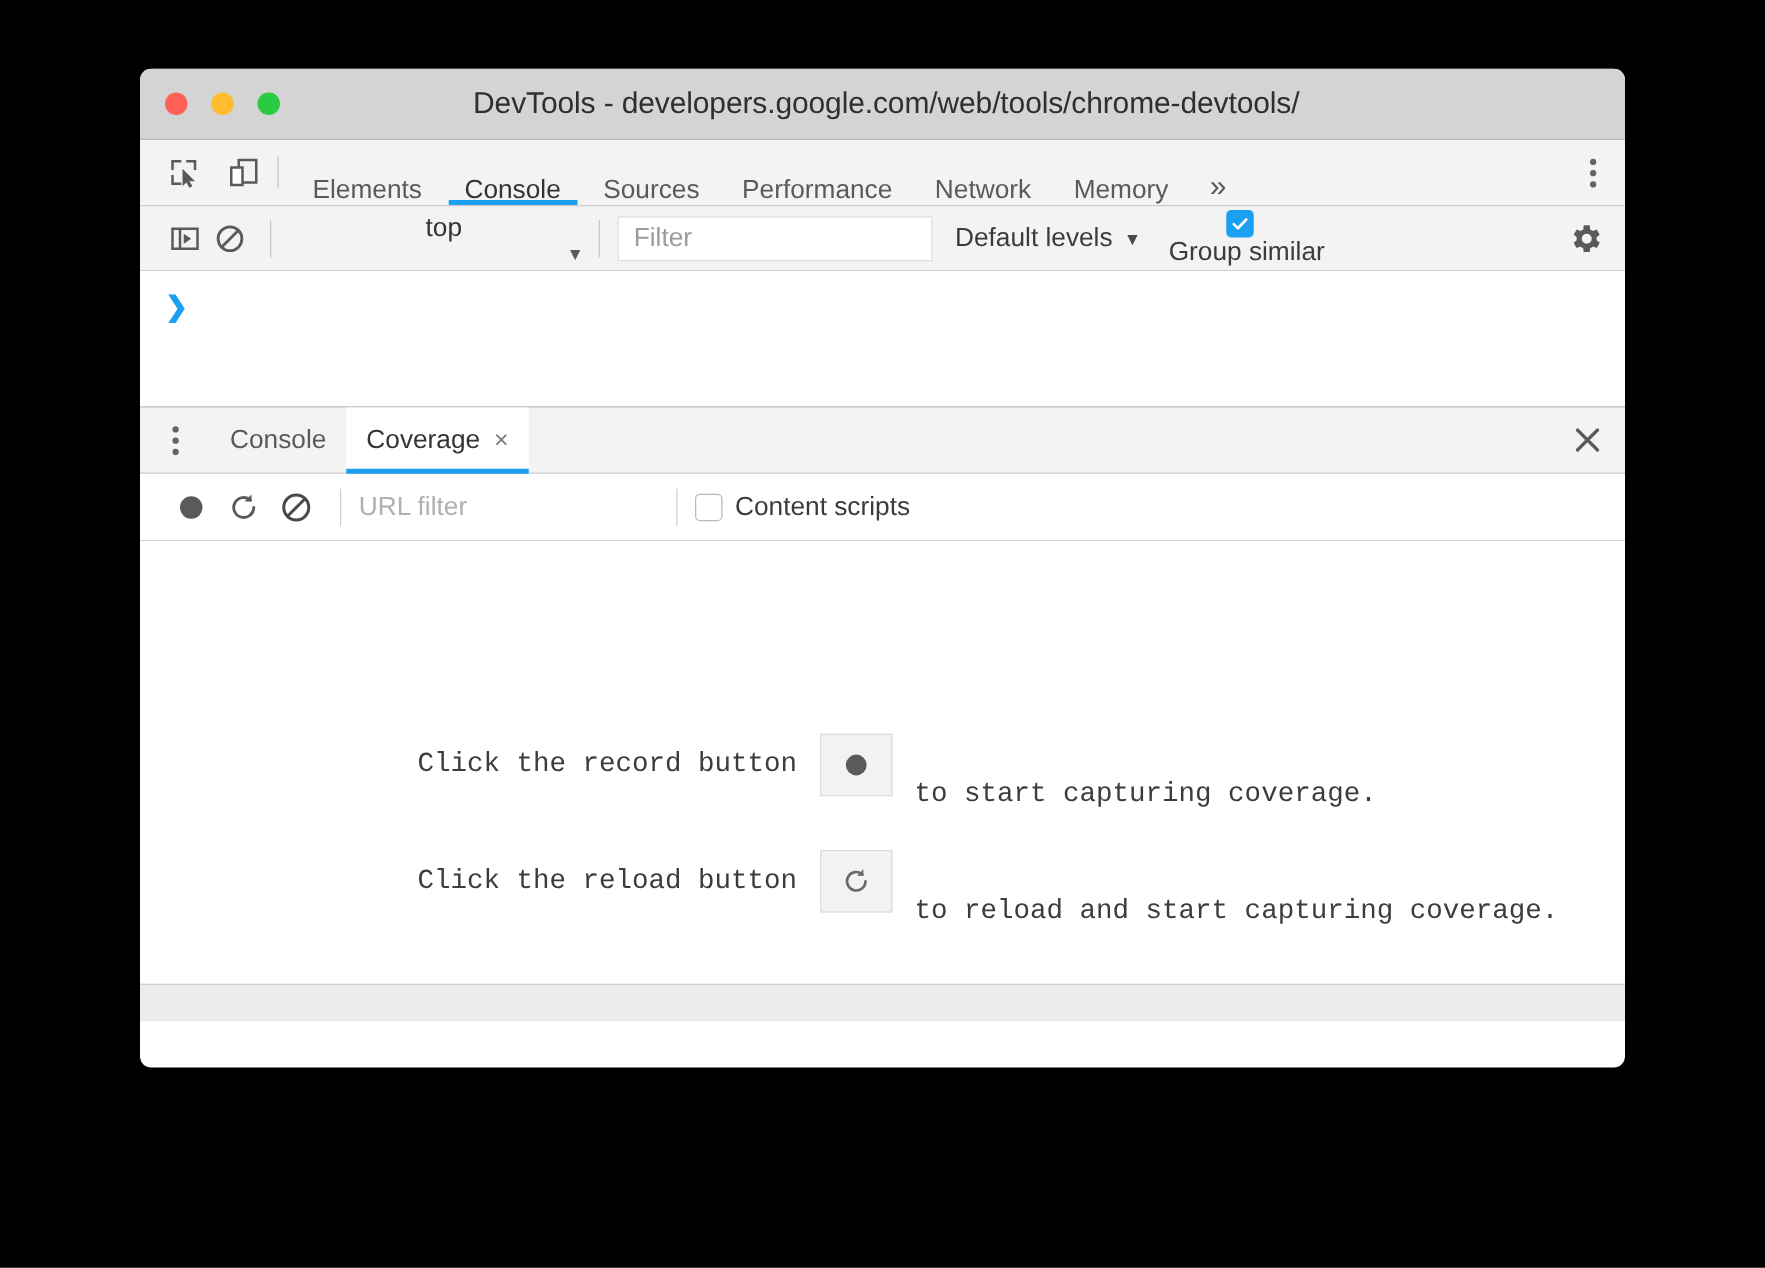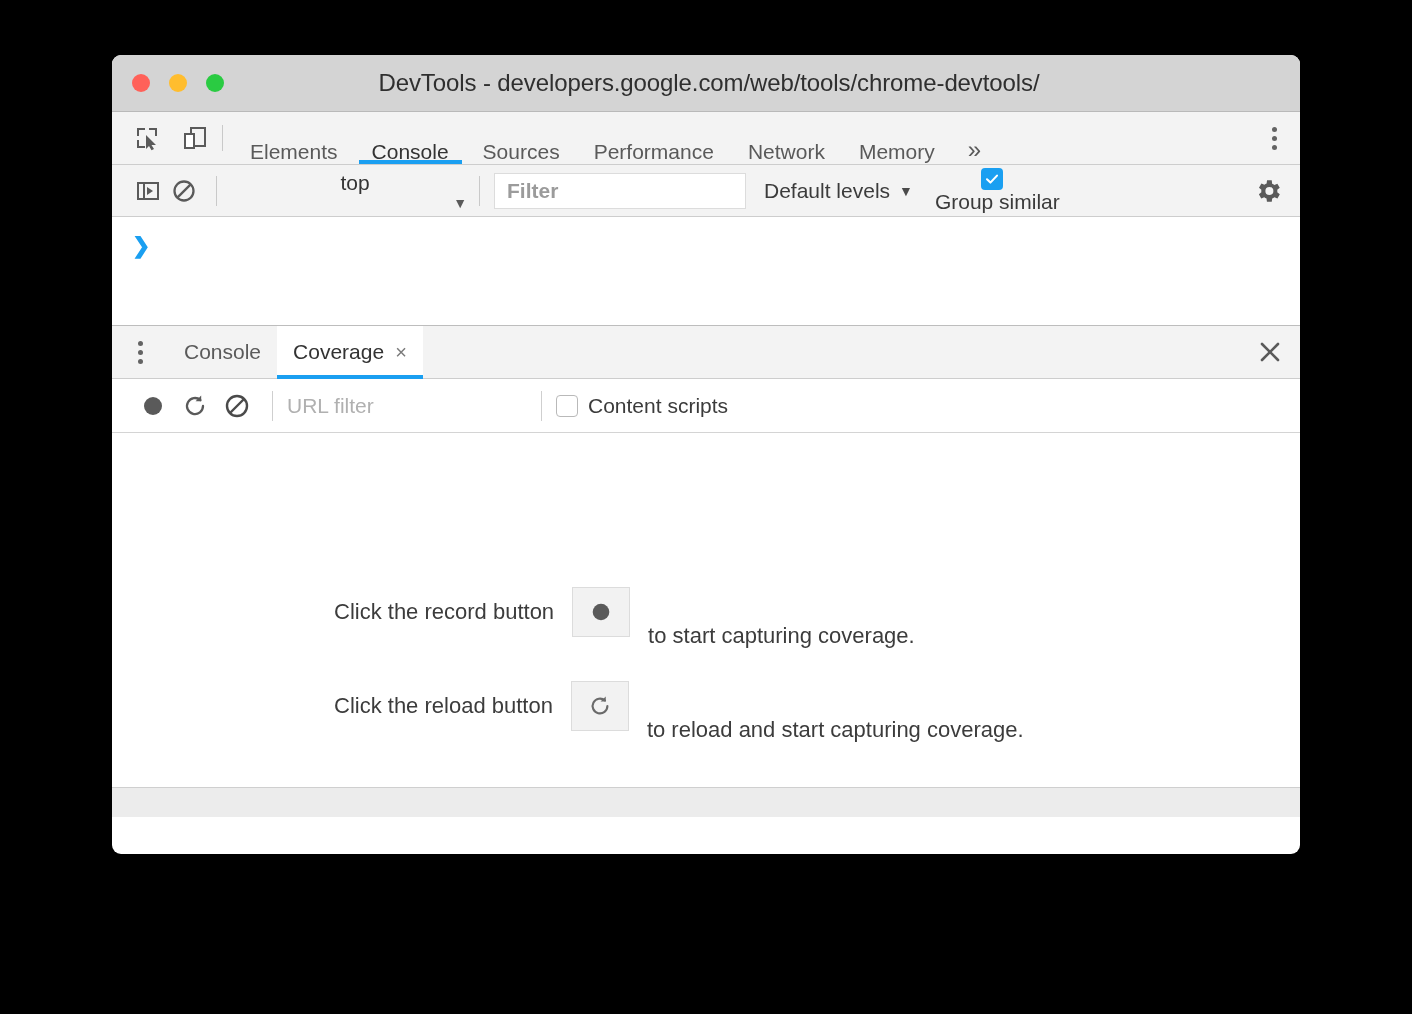--- a/index.html
+++ b/index.html
@@ -128,21 +128,20 @@
   .ctx-select .caret { margin-left: auto; margin-right: 12px; font-size: 14px; color: #5a5a5a; }
   .filter-input {
     width: 252px; height: 36px;
     background: #ffffff;
     border: 1px solid #dcdcdc;
     display: flex; align-items: center;
     padding-left: 12px;
     font-size: 21px;
     color: #9b9b9b;
     margin-left: 14px;
-    font-weight: bold;
   }
   .levels {
     display: flex; align-items: center;
     font-size: 21px; color: #3b3b3b;
     margin-left: 18px;
   }
   .levels .caret { margin-left: 9px; font-size: 14px; color: #4a4a4a; }
   .cb-group { display: flex; align-items: center; margin-left: 22px; font-size: 21px; color: #3b3b3b; flex-direction: column; }
   .checkbox {
     width: 22px; height: 22px;
@@ -213,20 +212,21 @@
     width: 240px;
   }
   .cov-cb { display: flex; align-items: center; font-size: 21px; color: #3b3b3b; }
 
   
   .cov-body {
     height: 354px;
     background: #ffffff;
     padding-top: 142px;
     padding-left: 222px;
+    font-family: Liberation Mono, monospace;
   }
   .hint-row {
     display: flex;
     align-items: center;
     font-size: 22px;
     color: #3c3c3c;
     margin-bottom: 20px;
   }
   .chip {
     width: 58px; height: 50px;

